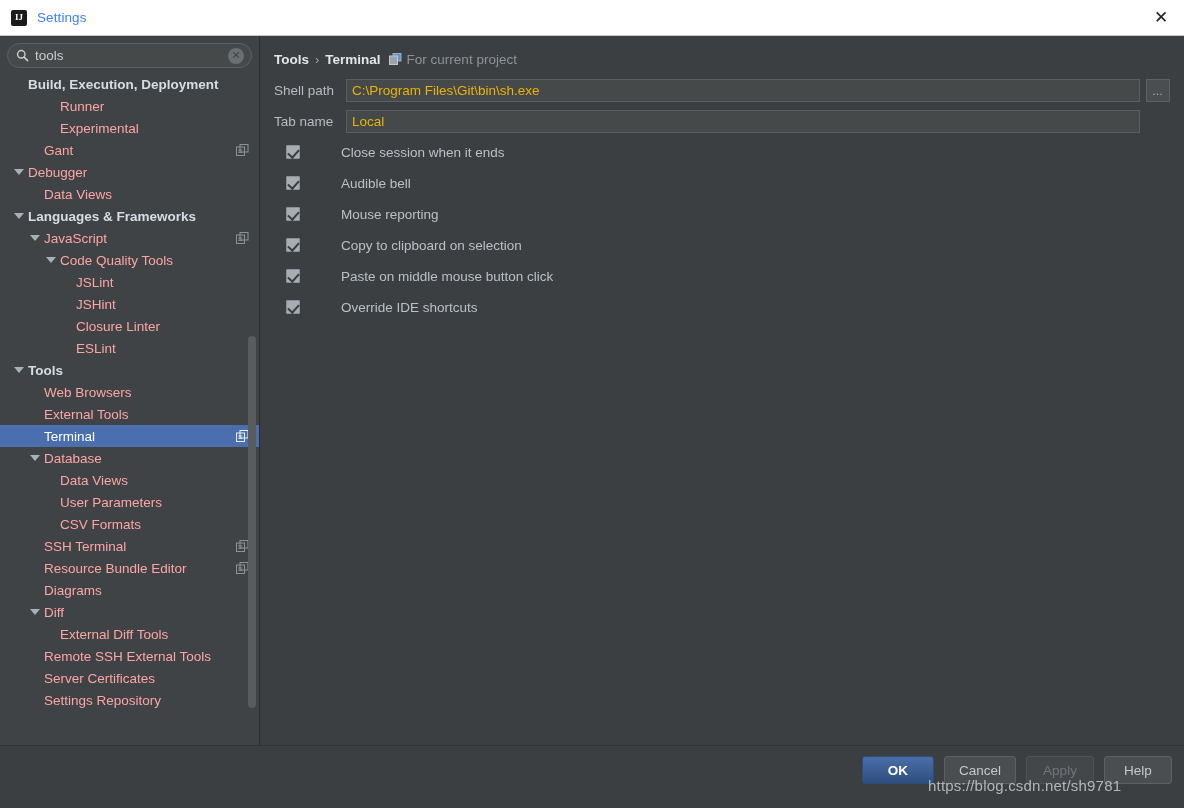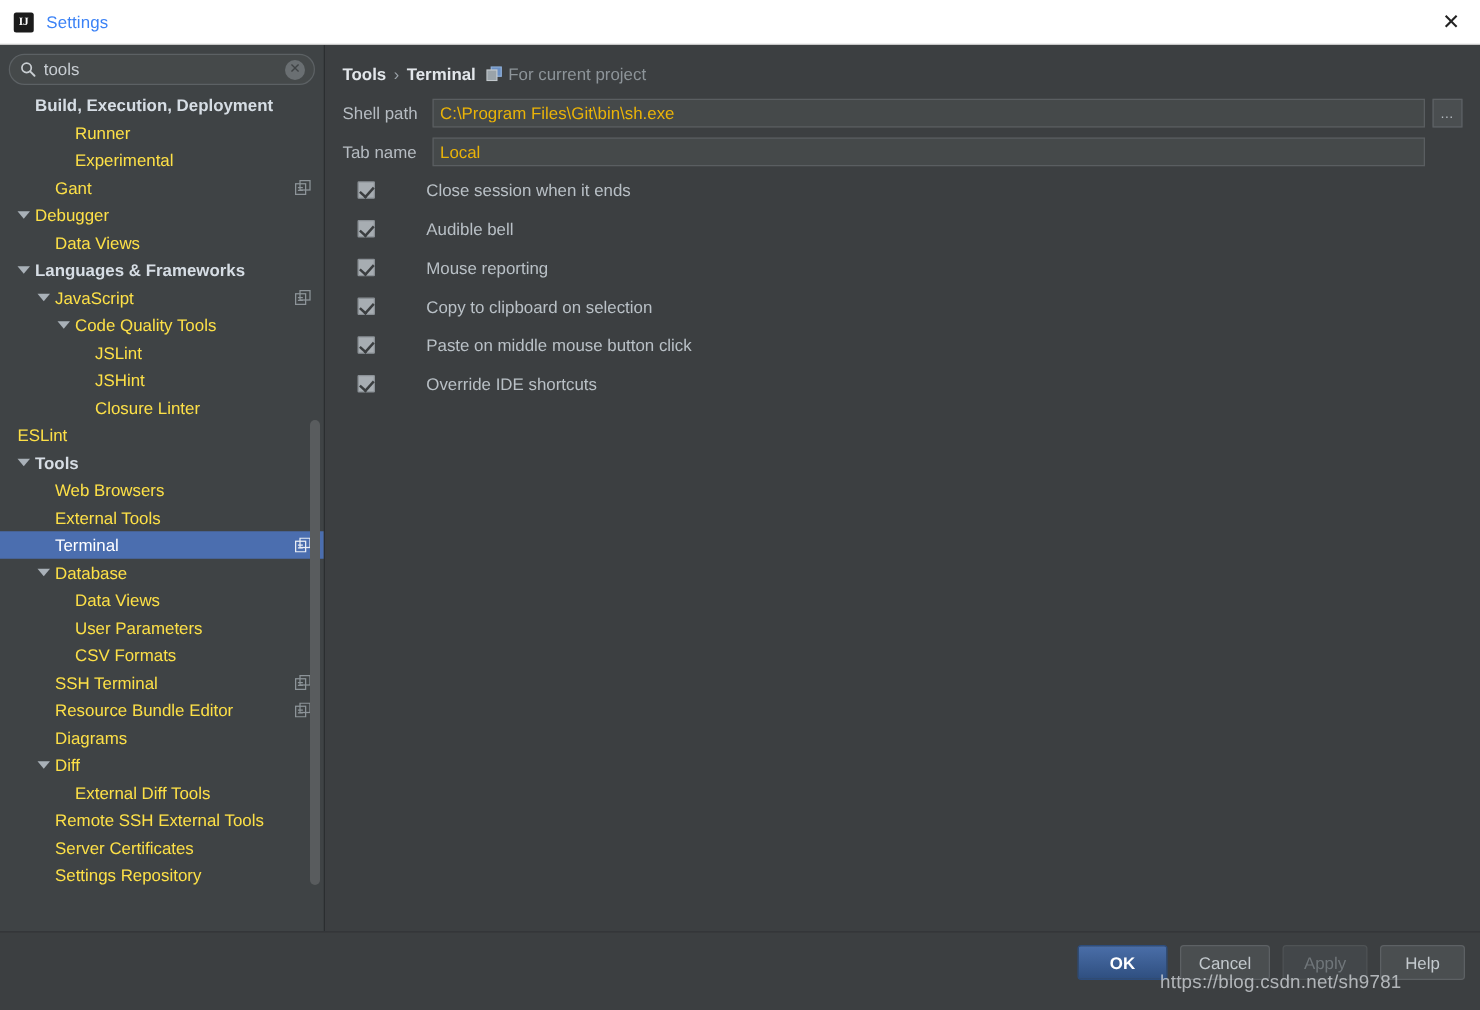--- a/index.html
+++ b/index.html
@@ -72,21 +72,21 @@
   .tree-row.selected{ background:#4b6eaf; }
   .tree-row .twisty{
     width:11px; height:11px; flex:none; margin-right:3px;
     position:relative;
   }
   .tree-row .twisty.open::before{
     content:""; position:absolute; left:0; top:2px;
     border-left:5px solid transparent; border-right:5px solid transparent;
     border-top:6px solid #a9b1b8;
   }
-  .tree-row .label{ color:#fde047; font-size:13.5px; }
+  .tree-row .label{ color:#fca5a5; font-size:13.5px; }
   .tree-row.group .label{ color:#d6dde4; font-weight:bold; }
   .tree-row.selected .label{ color:#ffffff; }
   .scope-icon{
     position:absolute; right:10px; top:5px;
     width:13px; height:12px;
   }
 
   #tree-scrollbar{
     position:absolute; right:3px; width:8px;
     background:#595c5e; border-radius:4px;
@@ -246,21 +246,21 @@
             <span class="label">JSLint</span>
           </div>
           <div class="tree-row" style="padding-left: 62px;">
             <span class="twisty"></span>
             <span class="label">JSHint</span>
           </div>
           <div class="tree-row" style="padding-left: 62px;">
             <span class="twisty"></span>
             <span class="label">Closure Linter</span>
           </div>
-          <div class="tree-row" style="">
+          <div class="tree-row" style="padding-left: 62px;">
             <span class="twisty"></span>
             <span class="label">ESLint</span>
           </div>
           <div class="tree-row group" style="padding-left: 14px;">
             <span class="twisty open"></span>
             <span class="label">Tools</span>
           </div>
           <div class="tree-row" style="padding-left: 30px;">
             <span class="twisty"></span>
             <span class="label">Web Browsers</span>

